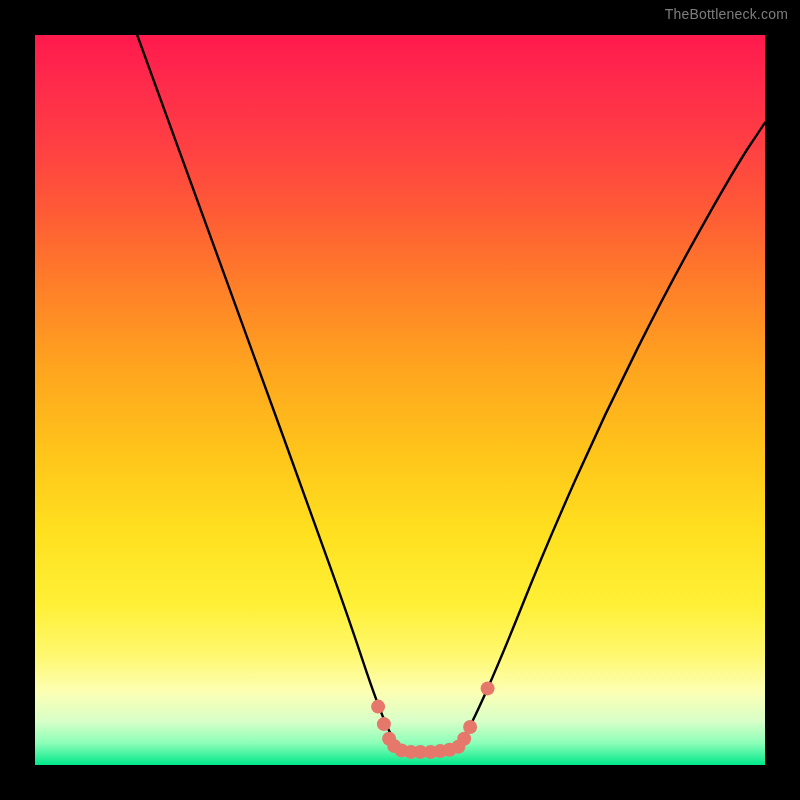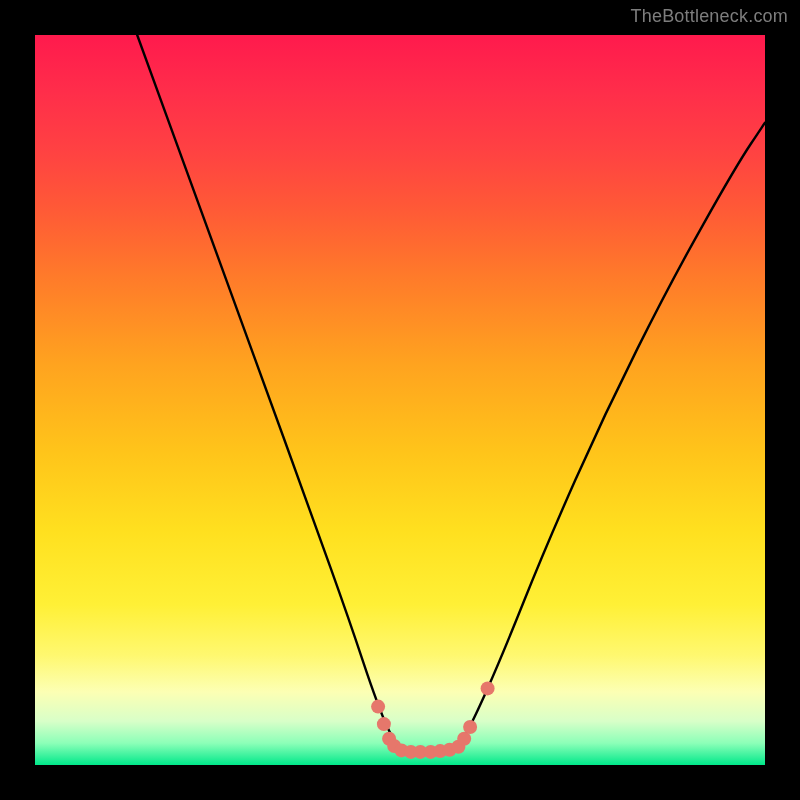--- a/index.html
+++ b/index.html
@@ -47,21 +47,21 @@
     position: absolute;
     inset: 0;
     width: 730px;
     height: 730px;
   }
   .watermark {
     position: absolute;
     top: 6px;
     right: 12px;
     color: #7d7d7d;
-    font-size: 18px;
+    font-size: 14px;
     font-weight: 500;
     letter-spacing: 0.2px;
     user-select: none;
   }
 </style>
 </head>
 <body>
 
 <div class="outer">
 

